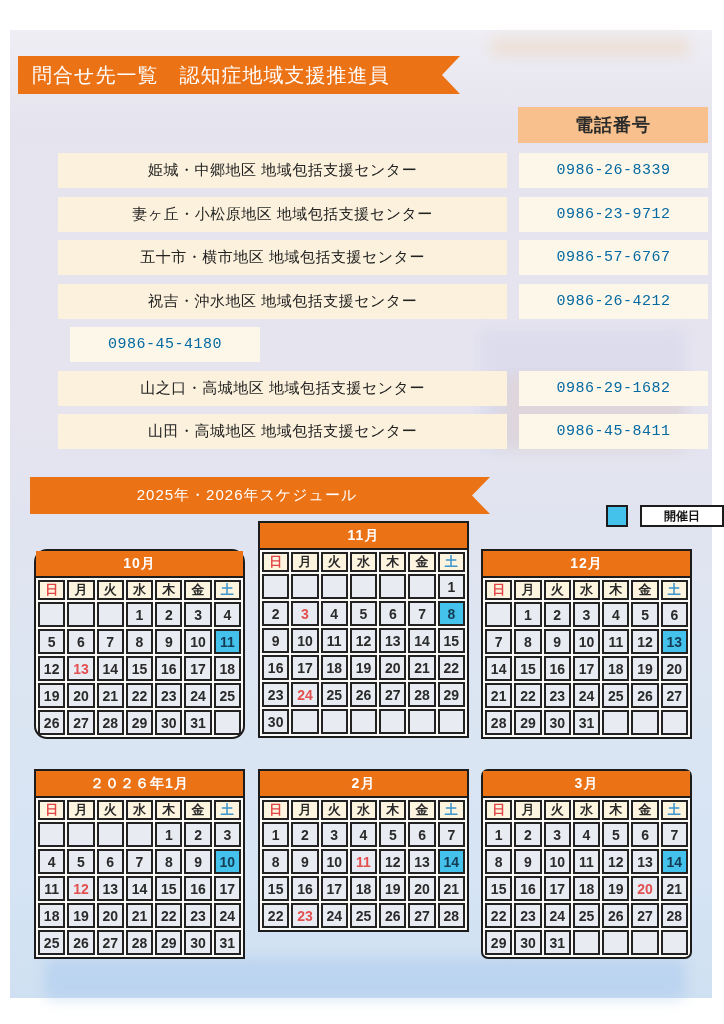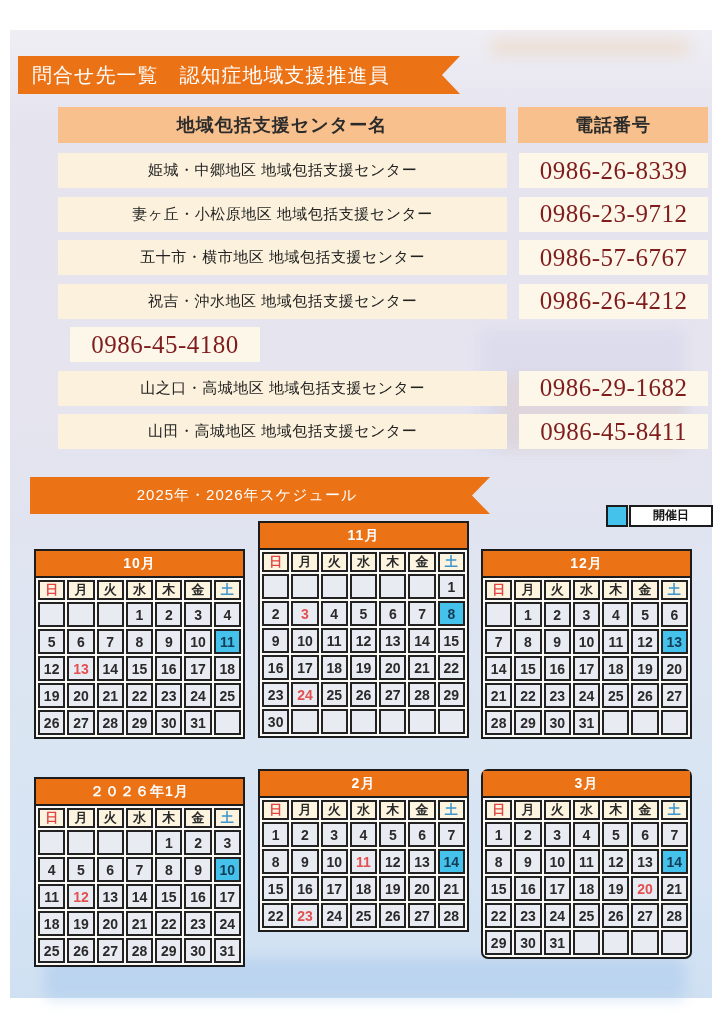--- a/index.html
+++ b/index.html
@@ -31,40 +31,40 @@
   .thead-name { left:58px; width:448px; }
   .thead-phone { left:518px; width:190px; }
   .rows { position:absolute; left:58px; top:153px; width:650px; }
   .crow { display:flex; height:35px; margin-bottom:8.5px; }
   .cname {
     width:452px; background:#fbf1dc; display:flex; align-items:center; justify-content:center;
     font-size:15px; color:#222; letter-spacing:0.5px;
   }
   .cphone {
     width:190px; margin-left:12px; background:#fdf7ea; display:flex; align-items:center; justify-content:center;
-    font-family:Liberation Serif, serif; font-size:25px; color:#7f1d1d; letter-spacing:0.5px;
+    font-family:Liberation Mono, monospace; font-size:15px; color:#0369a1; letter-spacing:0.5px;
   }
 
   
   .legend { position:absolute; left:606px; top:505px; display:flex; align-items:center; }
   .legend-swatch { width:22px; height:22px; background:#45c2ec; border:2px solid #1c1c1c; }
   .legend-box {
-    width:84px; height:22px; background:#fff; border:2px solid #1c1c1c; margin-left:1px;
-    display:flex; align-items:flex-start; justify-content:center; font-size:12px; font-weight:bold; color:#111;
+    width:84px; height:22px; background:#fff; border:2px solid #1c1c1c; margin-left:12px;
+    display:flex; align-items:center; justify-content:center; font-size:12px; font-weight:bold; color:#111;
   }
 
   
   .cal {
     position:absolute; width:211px; background:#fbfaf6;
     border:2.5px solid #1c1c1c;
   }
-  #cal1 { left:34px;  top:549px; }
+  #cal1 { left:34px;  top:549px;border-radius:13px; }
   #cal2 { left:258px; top:521px; }
   #cal3 { left:481px; top:549px; }
-  #cal4 { left:34px;  top:769px;margin-top:8px; }
+  #cal4 { left:34px;  top:769px; }
   #cal5 { left:258px; top:769px; }
   #cal6 { left:481px; top:769px;border-radius:7px; }
   .cal-title {
     height:27px; background:#ec7216; color:#fff; font-weight:bold; font-size:14px; letter-spacing:1px;
     display:flex; align-items:center; justify-content:center; border-bottom:2px solid #1c1c1c;
   }
   .cal-grid { display:grid; grid-template-columns:repeat(7,1fr); gap:2px; padding:2px; }
   .dh, .cell {
     border:2px solid #222; display:flex; align-items:center; justify-content:center;
     font-weight:bold; color:#2a2a2a;
@@ -85,23 +85,20 @@
 
   <div class="ghost" style="left:480px; top:330px; width:205px; height:120px; background:rgba(140,160,225,0.10);"></div>
   <div class="ghost" style="left:500px; top:375px; width:185px; height:75px; background:rgba(240,150,60,0.09);"></div>
   <div class="ghost" style="left:45px; top:958px; width:640px; height:42px; background:rgba(150,190,235,0.35);"></div>
   <div class="ghost" style="left:490px; top:38px; width:200px; height:18px; background:rgba(240,170,90,0.18);"></div>
 
   <div class="ribbon" id="banner-top">
     <span>問合せ先一覧　認知症地域支援推進員</span>
   </div>
 
-  <div class="thead-name">
-    <span>地域包括支援センター名</span>
-  </div>
   <div class="thead-phone">
     <span>電話番号</span>
   </div>
 
   <div class="rows">
     <div class="crow">
       <div class="cname">姫城・中郷地区 地域包括支援センター</div>
       <div class="cphone">0986-26-8339</div>
     </div>
     <div class="crow">

